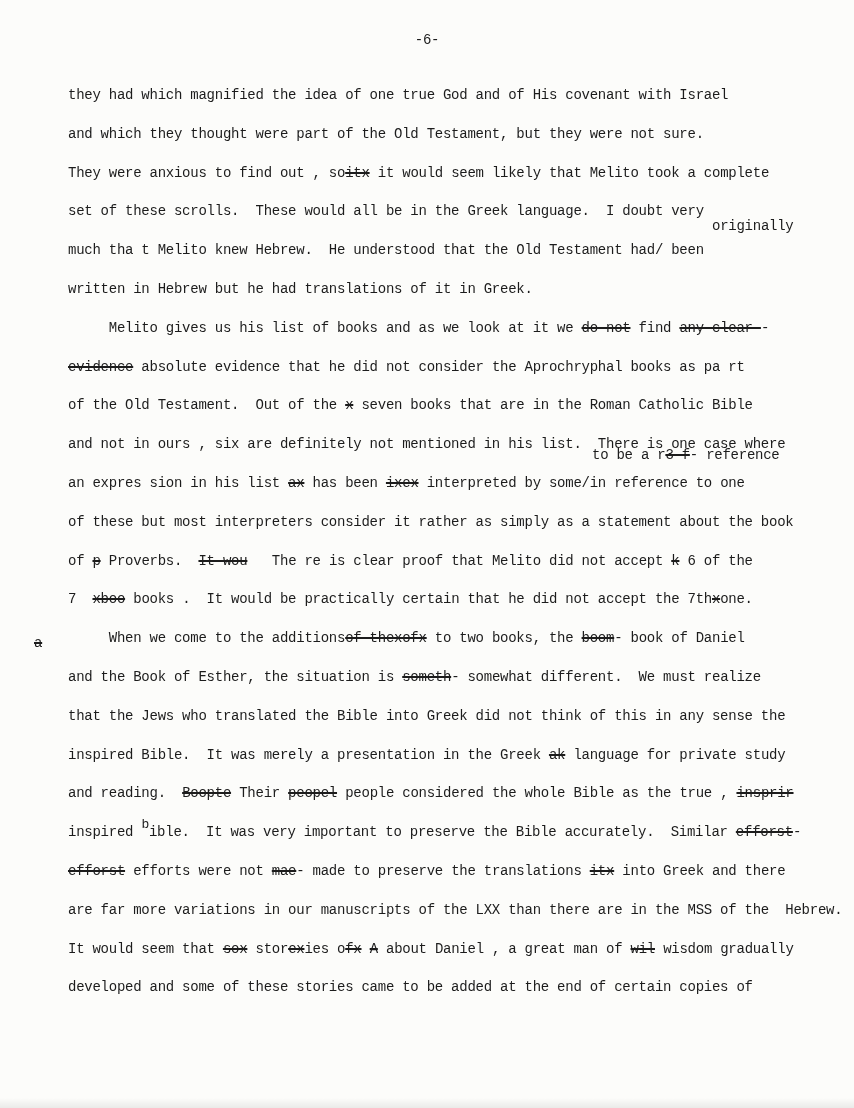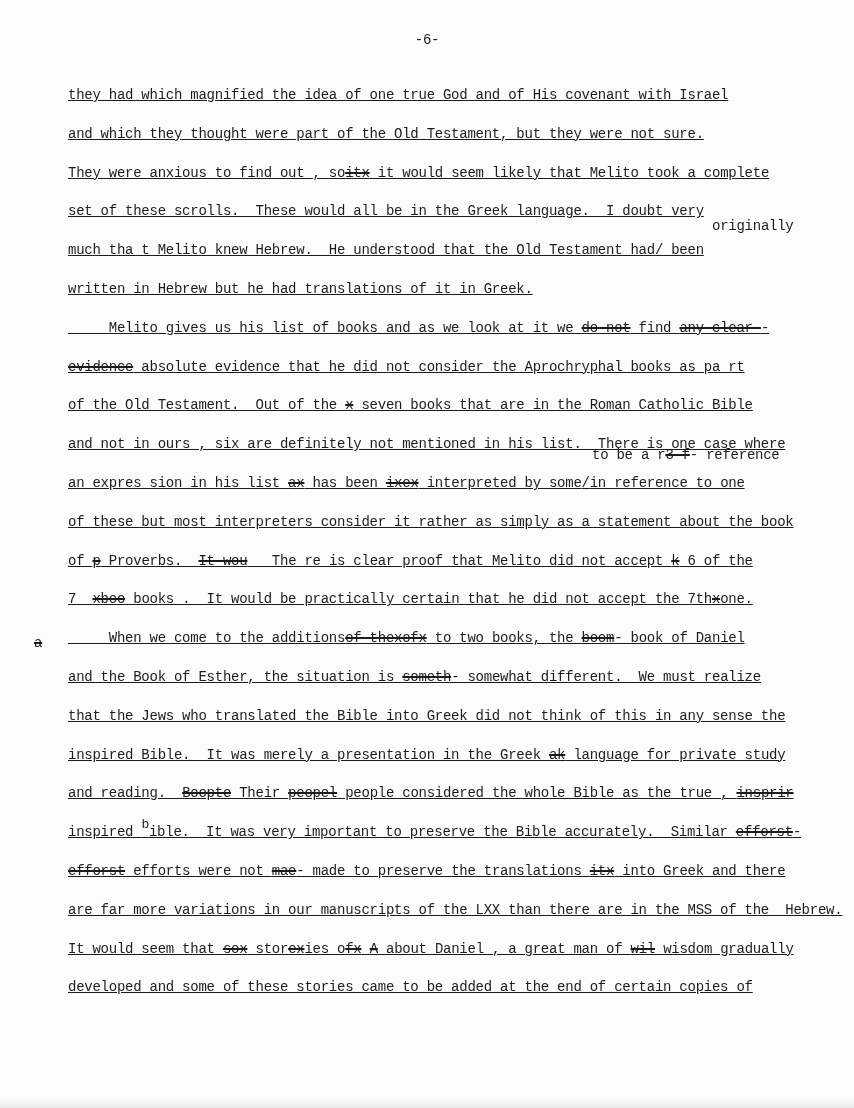--- a/index.html
+++ b/index.html
@@ -31,21 +31,20 @@
   .header {
     height: 76px;
     box-sizing: border-box;
     padding-top: 32px;
     text-align: center;
   }
   .body-text {
     padding-left: 68px;
     padding-right: 47px;
     white-space: pre;
-    text-decoration: underline;
   }
   .line {
     position: relative;
     height: 38.8px;
     line-height: 38.8px;
   }
   .line.insert, .line.margin {
     height: 0;
     line-height: 15px;
     overflow: visible;

